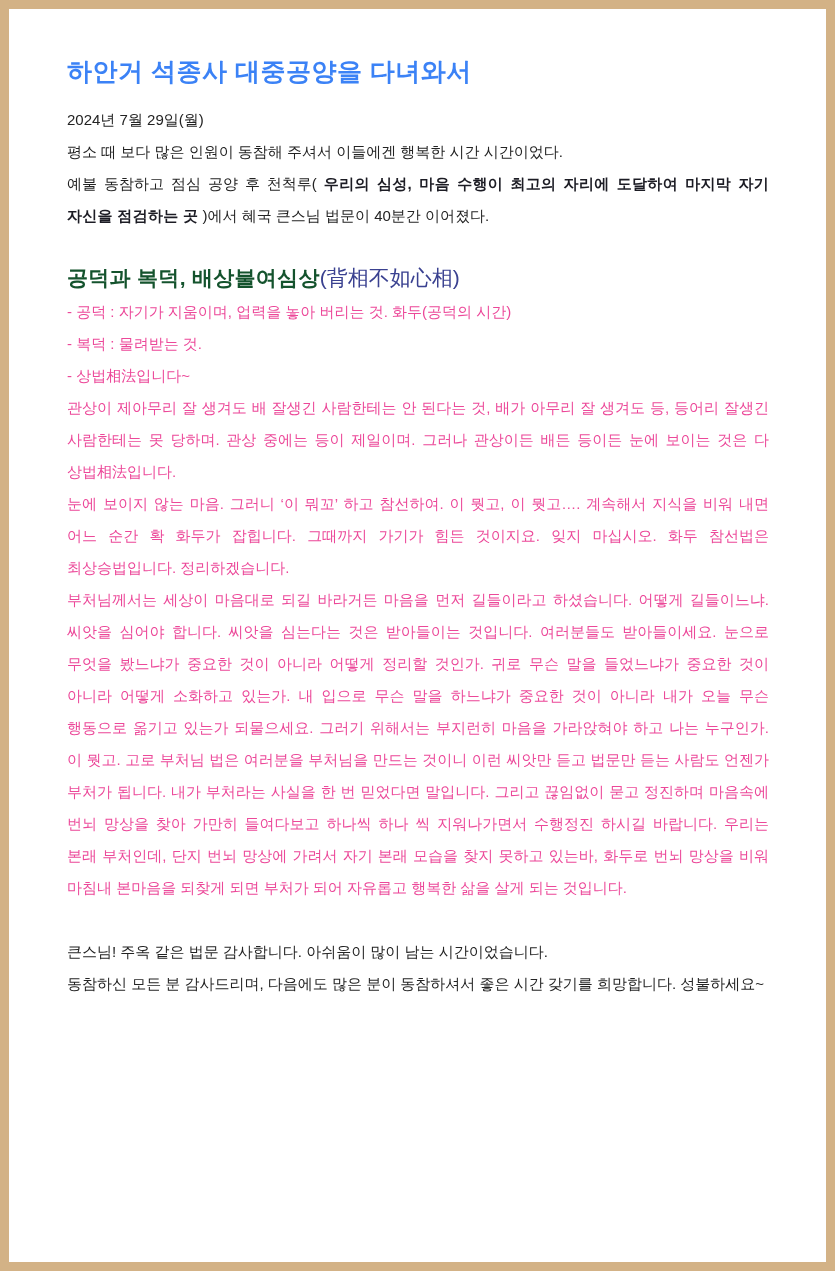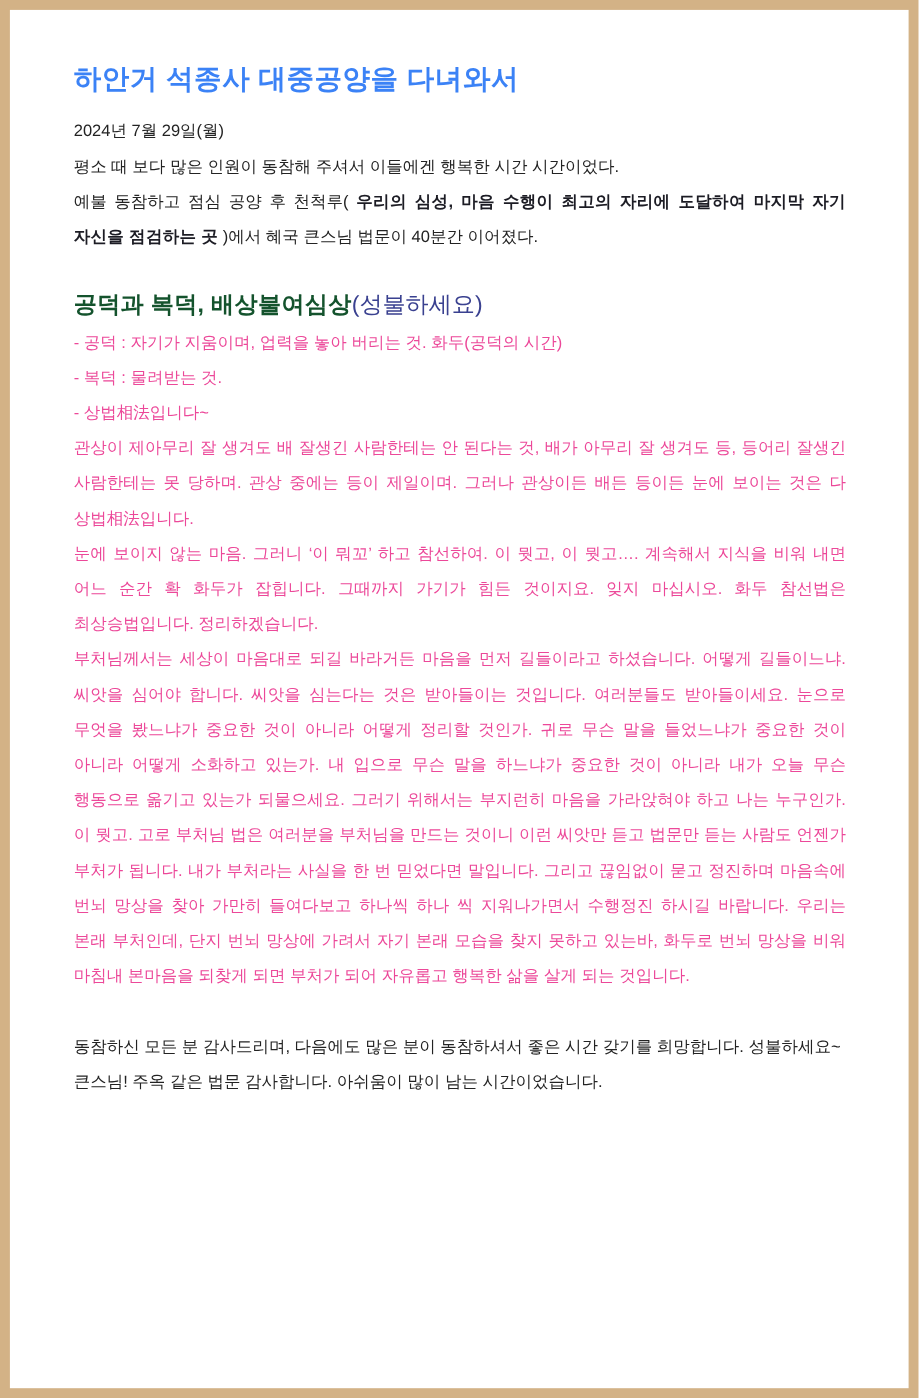--- a/index.html
+++ b/index.html
@@ -68,32 +68,32 @@
 
   <h1 class="doc-title">하안거 석종사 대중공양을 다녀와서</h1>
 
   <p class="doc-date para para-ink">2024년 7월 29일(월)</p>
 
 
   <p class="para para-ink">평소 때 보다 많은 인원이 동참해 주셔서 이들에겐 행복한 시간 시간이었다.</p>
 
   <p class="para para-ink"><span>예불 동참하고 점심 공양 후 천척루( </span><span class="inline-bold">우리의 심성, 마음 수행이 최고의 자리에 도달하여 마지막 자기 자신을 점검하는 곳</span><span> )에서 혜국 큰스님 법문이 40분간 이어졌다.</span></p>
 
-  <h2 class="section-header"><span class="hdr-bold">공덕과 복덕, 배상불여심상</span><span class="hdr-hanja">(성불하세요)</span></h2>
+  <h2 class="section-header"><span class="hdr-bold">공덕과 복덕, 배상불여심상</span><span class="hdr-hanja">(背相不如心相)</span></h2>
 
   <p class="para para-maroon">- 공덕 : 자기가 지움이며, 업력을 놓아 버리는 것. 화두(공덕의 시간)</p>
 
   <p class="para para-maroon">- 복덕 : 물려받는 것.</p>
 
   <p class="para para-maroon">- 상법相法입니다~</p>
 
   <p class="para para-maroon">관상이 제아무리 잘 생겨도 배 잘생긴 사람한테는 안 된다는 것, 배가 아무리 잘 생겨도 등, 등어리 잘생긴 사람한테는 못 당하며. 관상 중에는 등이 제일이며. 그러나 관상이든 배든 등이든 눈에 보이는 것은 다 상법相法입니다.</p>
 
   <p class="para para-maroon">눈에 보이지 않는 마음. 그러니 ‘이 뭐꼬’ 하고 참선하여. 이 뭣고, 이 뭣고…. 계속해서 지식을 비워 내면 어느 순간 확 화두가 잡힙니다. 그때까지 가기가 힘든 것이지요. 잊지 마십시오. 화두 참선법은 최상승법입니다. 정리하겠습니다.</p>
 
   <p class="para para-maroon">부처님께서는 세상이 마음대로 되길 바라거든 마음을 먼저 길들이라고 하셨습니다. 어떻게 길들이느냐. 씨앗을 심어야 합니다. 씨앗을 심는다는 것은 받아들이는 것입니다. 여러분들도 받아들이세요. 눈으로 무엇을 봤느냐가 중요한 것이 아니라 어떻게 정리할 것인가. 귀로 무슨 말을 들었느냐가 중요한 것이 아니라 어떻게 소화하고 있는가. 내 입으로 무슨 말을 하느냐가 중요한 것이 아니라 내가 오늘 무슨 행동으로 옮기고 있는가 되물으세요. 그러기 위해서는 부지런히 마음을 가라앉혀야 하고 나는 누구인가. 이 뭣고. 고로 부처님 법은 여러분을 부처님을 만드는 것이니 이런 씨앗만 듣고 법문만 듣는 사람도 언젠가 부처가 됩니다. 내가 부처라는 사실을 한 번 믿었다면 말입니다. 그리고 끊임없이 묻고 정진하며 마음속에 번뇌 망상을 찾아 가만히 들여다보고 하나씩 하나 씩 지워나가면서 수행정진 하시길 바랍니다. 우리는 본래 부처인데, 단지 번뇌 망상에 가려서 자기 본래 모습을 찾지 못하고 있는바, 화두로 번뇌 망상을 비워 마침내 본마음을 되찾게 되면 부처가 되어 자유롭고 행복한 삶을 살게 되는 것입니다.</p>
 
   <div class="closing">
+    <p class="para para-ink">큰스님! 주옥 같은 법문 감사합니다.   아쉬움이 많이 남는 시간이었습니다.</p>
     <p class="para para-ink">동참하신 모든 분 감사드리며, 다음에도 많은 분이 동참하셔서 좋은 시간 갖기를 희망합니다. 성불하세요~</p>
-    <p class="para para-ink">큰스님! 주옥 같은 법문 감사합니다.   아쉬움이 많이 남는 시간이었습니다.</p>
   </div>
 
 </div>
 
 </body></html>

